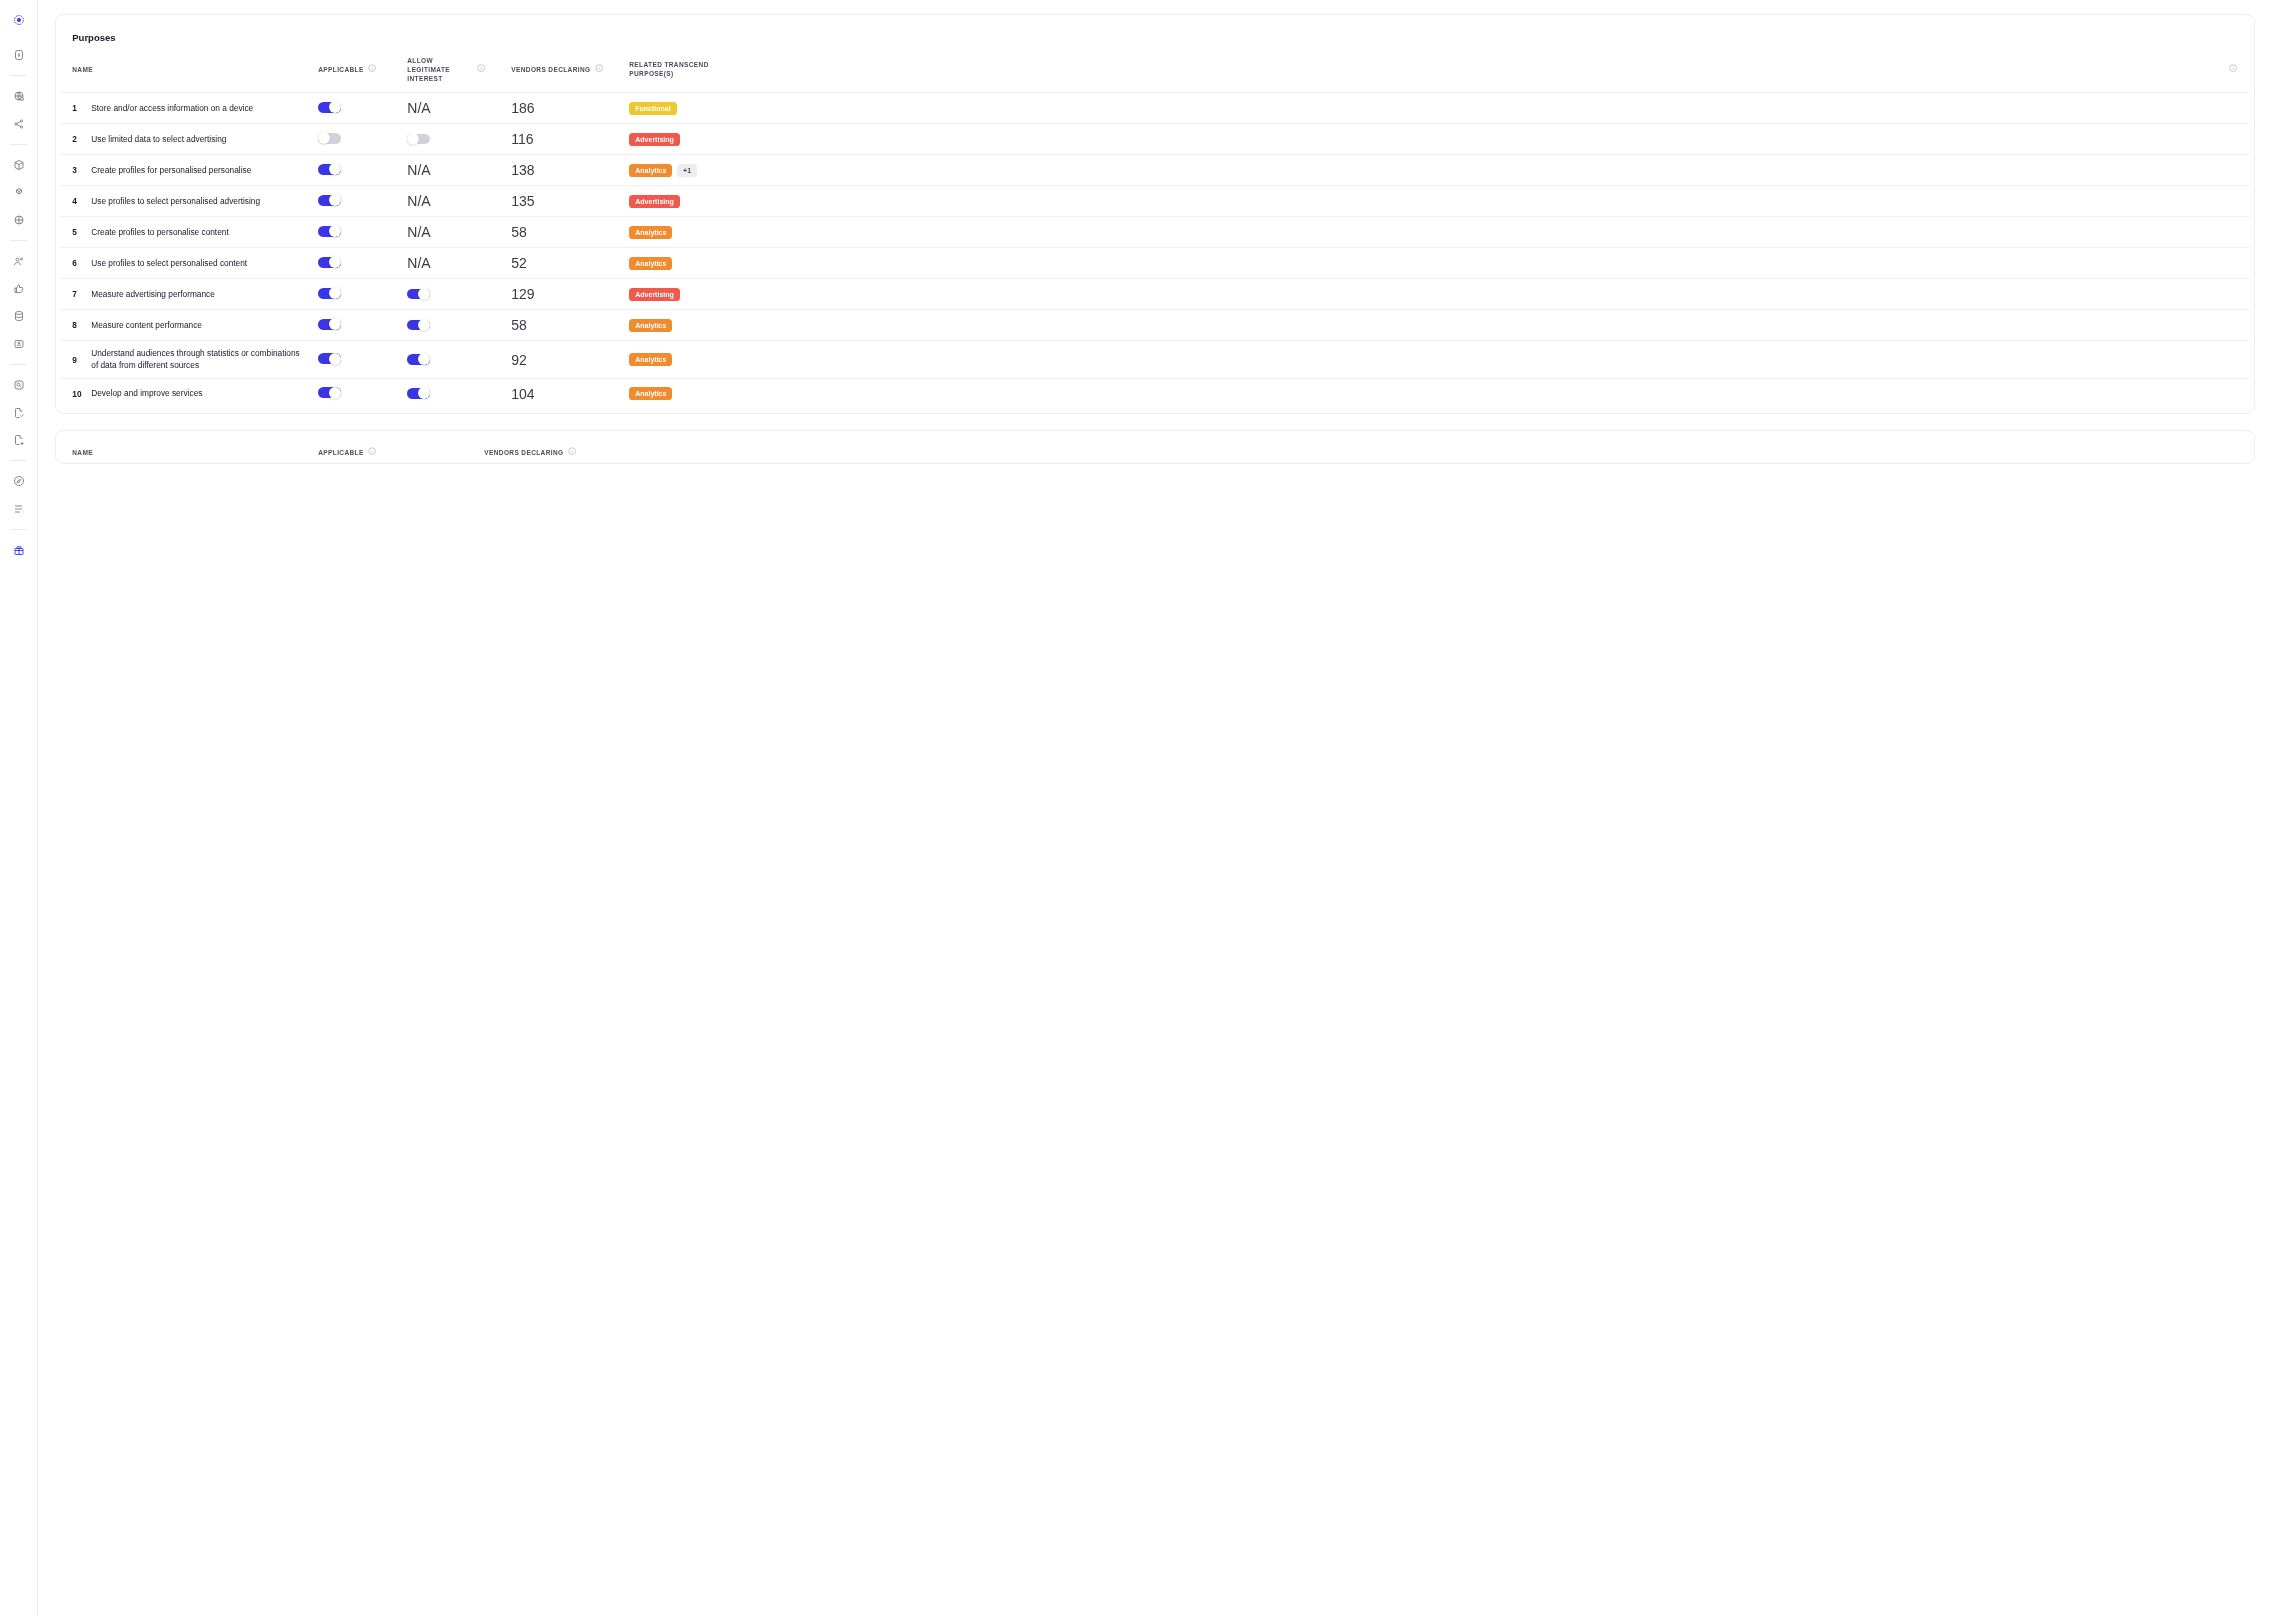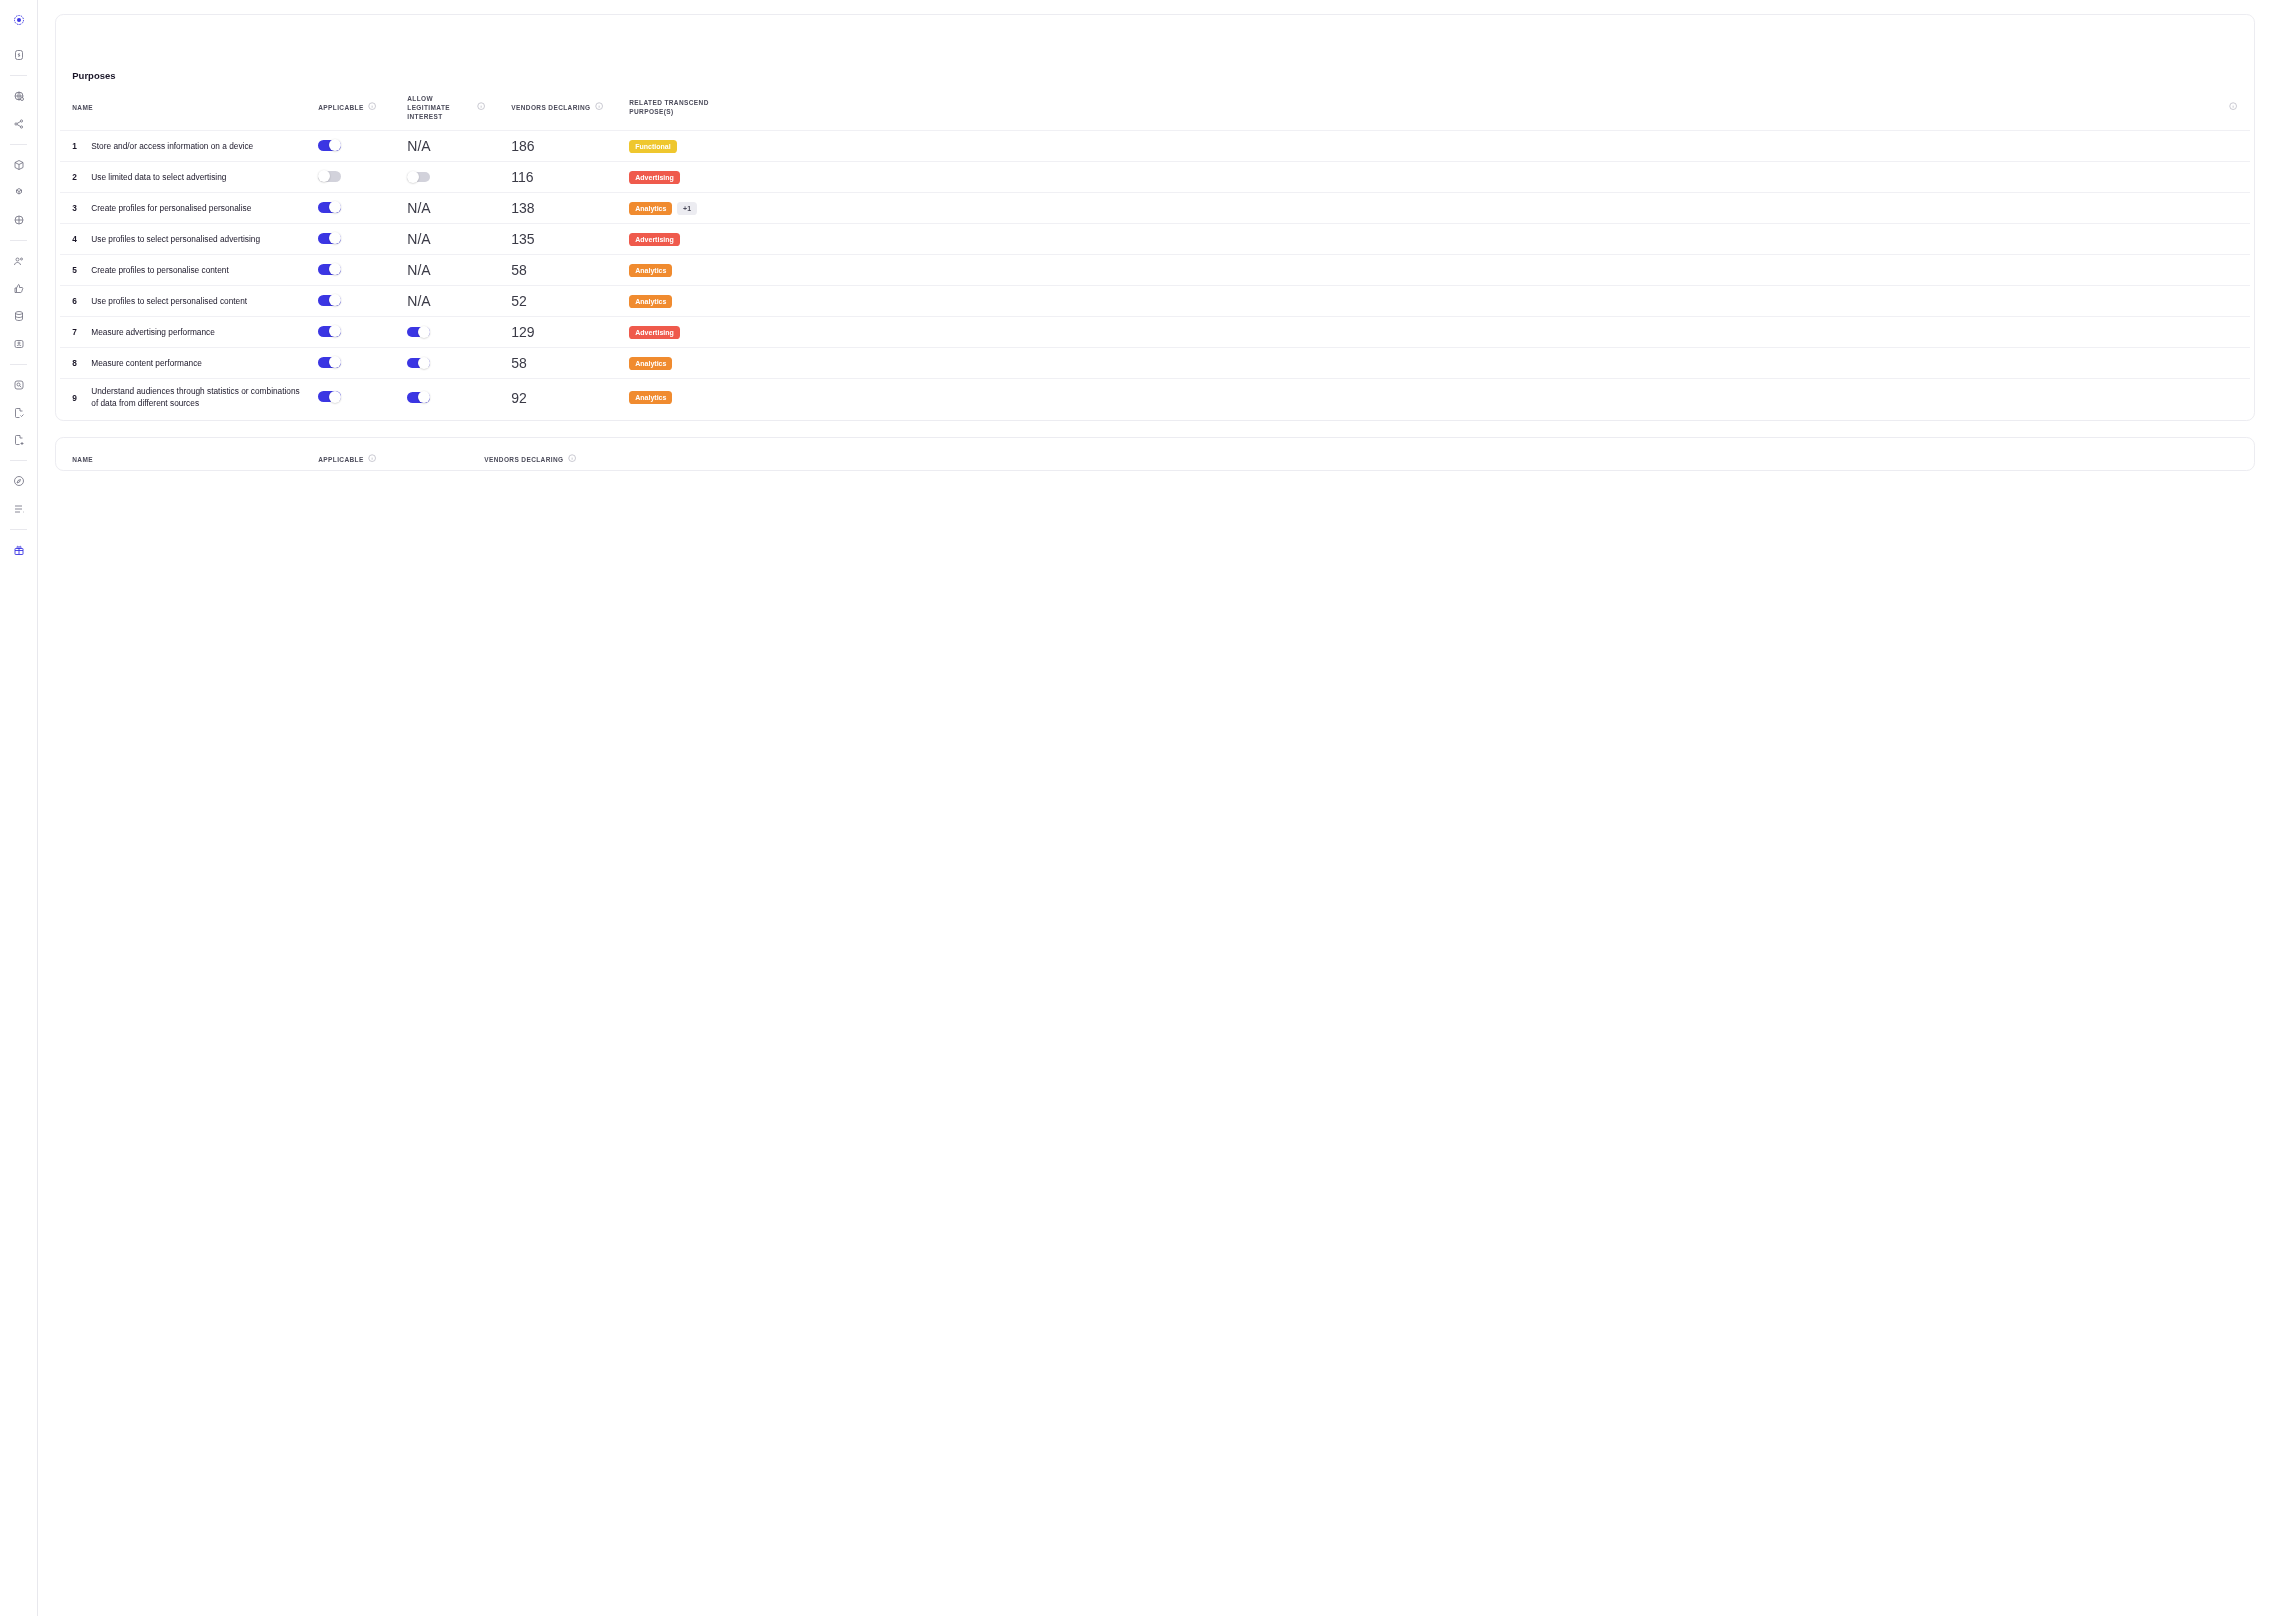--- a/index.html
+++ b/index.html
@@ -41,21 +41,21 @@
 .tabs { display: flex; gap: 15.4px; border-bottom: 0.6px solid #e8e8ed; margin-bottom: 15.4px; }
 .tabs .tab { padding: 4.7px 0 7px 0; font-size: 8.3px; color: #8a8a99; font-weight: 600; cursor: pointer; border-bottom: 1.2px solid transparent; margin-bottom: -0.6px; }
 .tabs .tab.active { color: #3b36e3; border-bottom-color: #3b36e3; }
 
 .card {
   border: 0.6px solid #ececf1;
   border-radius: 8.3px;
   padding: 16.6px 4.7px 4.7px 4.7px;
   margin-bottom: 15.4px;
 }
-.card-title { font-size: 9.5px; font-weight: 700; color: #1a1628; padding: 0 12px 13px 12px; margin-top: 38px; }
+.card-title { font-size: 9.5px; font-weight: 700; color: #1a1628; padding: 0 12px 13px 12px; }
 
 .table { width: 100%; }
 .thead, .trow { display: grid; grid-template-columns: 246px 89px 104px 118px 1fr; align-items: center; padding: 0 12px; }
 .thead { font-size: 6.5px; font-weight: 700; letter-spacing: 0.06em; color: #4b4b5a; text-transform: uppercase; padding-bottom: 9.5px; }
 .th { display: flex; align-items: center; gap: 4.7px; line-height: 1.4; }
 .th .info { color: #b5b5c0; }
 .trow { border-top: 0.6px solid #f0f0f4; min-height: 31px; padding-top: 7px; padding-bottom: 7px; }
 .name-cell { display: flex; gap: 8.3px; align-items: center; color: #1a1628; font-weight: 500; font-size: 8.3px; }
 .name-cell .idx { font-weight: 700; width: 10.7px; flex-shrink: 0; }
 .name-cell .txt { line-height: 1.35; padding-right: 14px; }
@@ -344,20 +344,32 @@
                 <span class="idx">9</span>
                 <span class="txt">Understand audiences through statistics or combinations of data from different sources</span>
               </div>
               <div><span class="toggle on"></span></div>
               <div class="li-cell"><span class="toggle on"></span></div>
               <div class="vd-cell">92</div>
               <div class="badges">
                 <span class="badge analytics">Analytics</span>
               </div>
             </div>
+            <div class="trow">
+              <div class="name-cell">
+                <span class="idx">10</span>
+                <span class="txt">Develop and improve services</span>
+              </div>
+              <div><span class="toggle on"></span></div>
+              <div class="li-cell"><span class="toggle on"></span></div>
+              <div class="vd-cell">104</div>
+              <div class="badges">
+                <span class="badge analytics">Analytics</span>
+              </div>
+            </div>
           </div>
       </div>
     </section>
 
     <section class="card">
       <div class="table">
         <div class="thead2">
           <div class="th">
               <span>NAME</span>
             </div>

